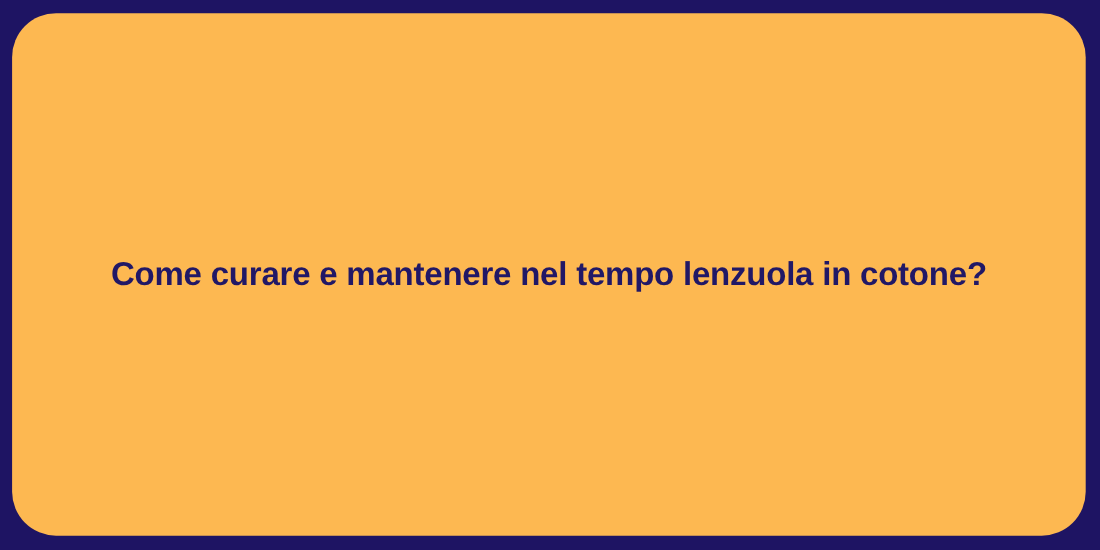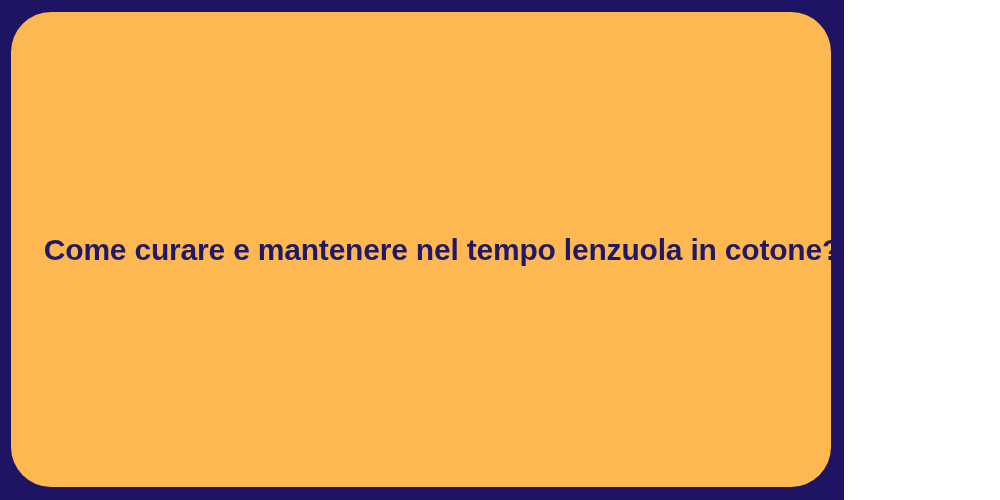--- a/index.html
+++ b/index.html
@@ -8,21 +8,21 @@
   }
   body {
     width: 1000px;
     height: 500px;
     overflow: hidden;
     font-family: "Liberation Sans", sans-serif;
   }
 
   #banner {
     position: relative;
-    width: 844px;
+    width: 1000px;
     height: 500px;
     box-sizing: border-box;
     background: #1e1463;
     display: flex;
     align-items: stretch;
     justify-content: stretch;
   }
 
   #panel {
     position: absolute;

